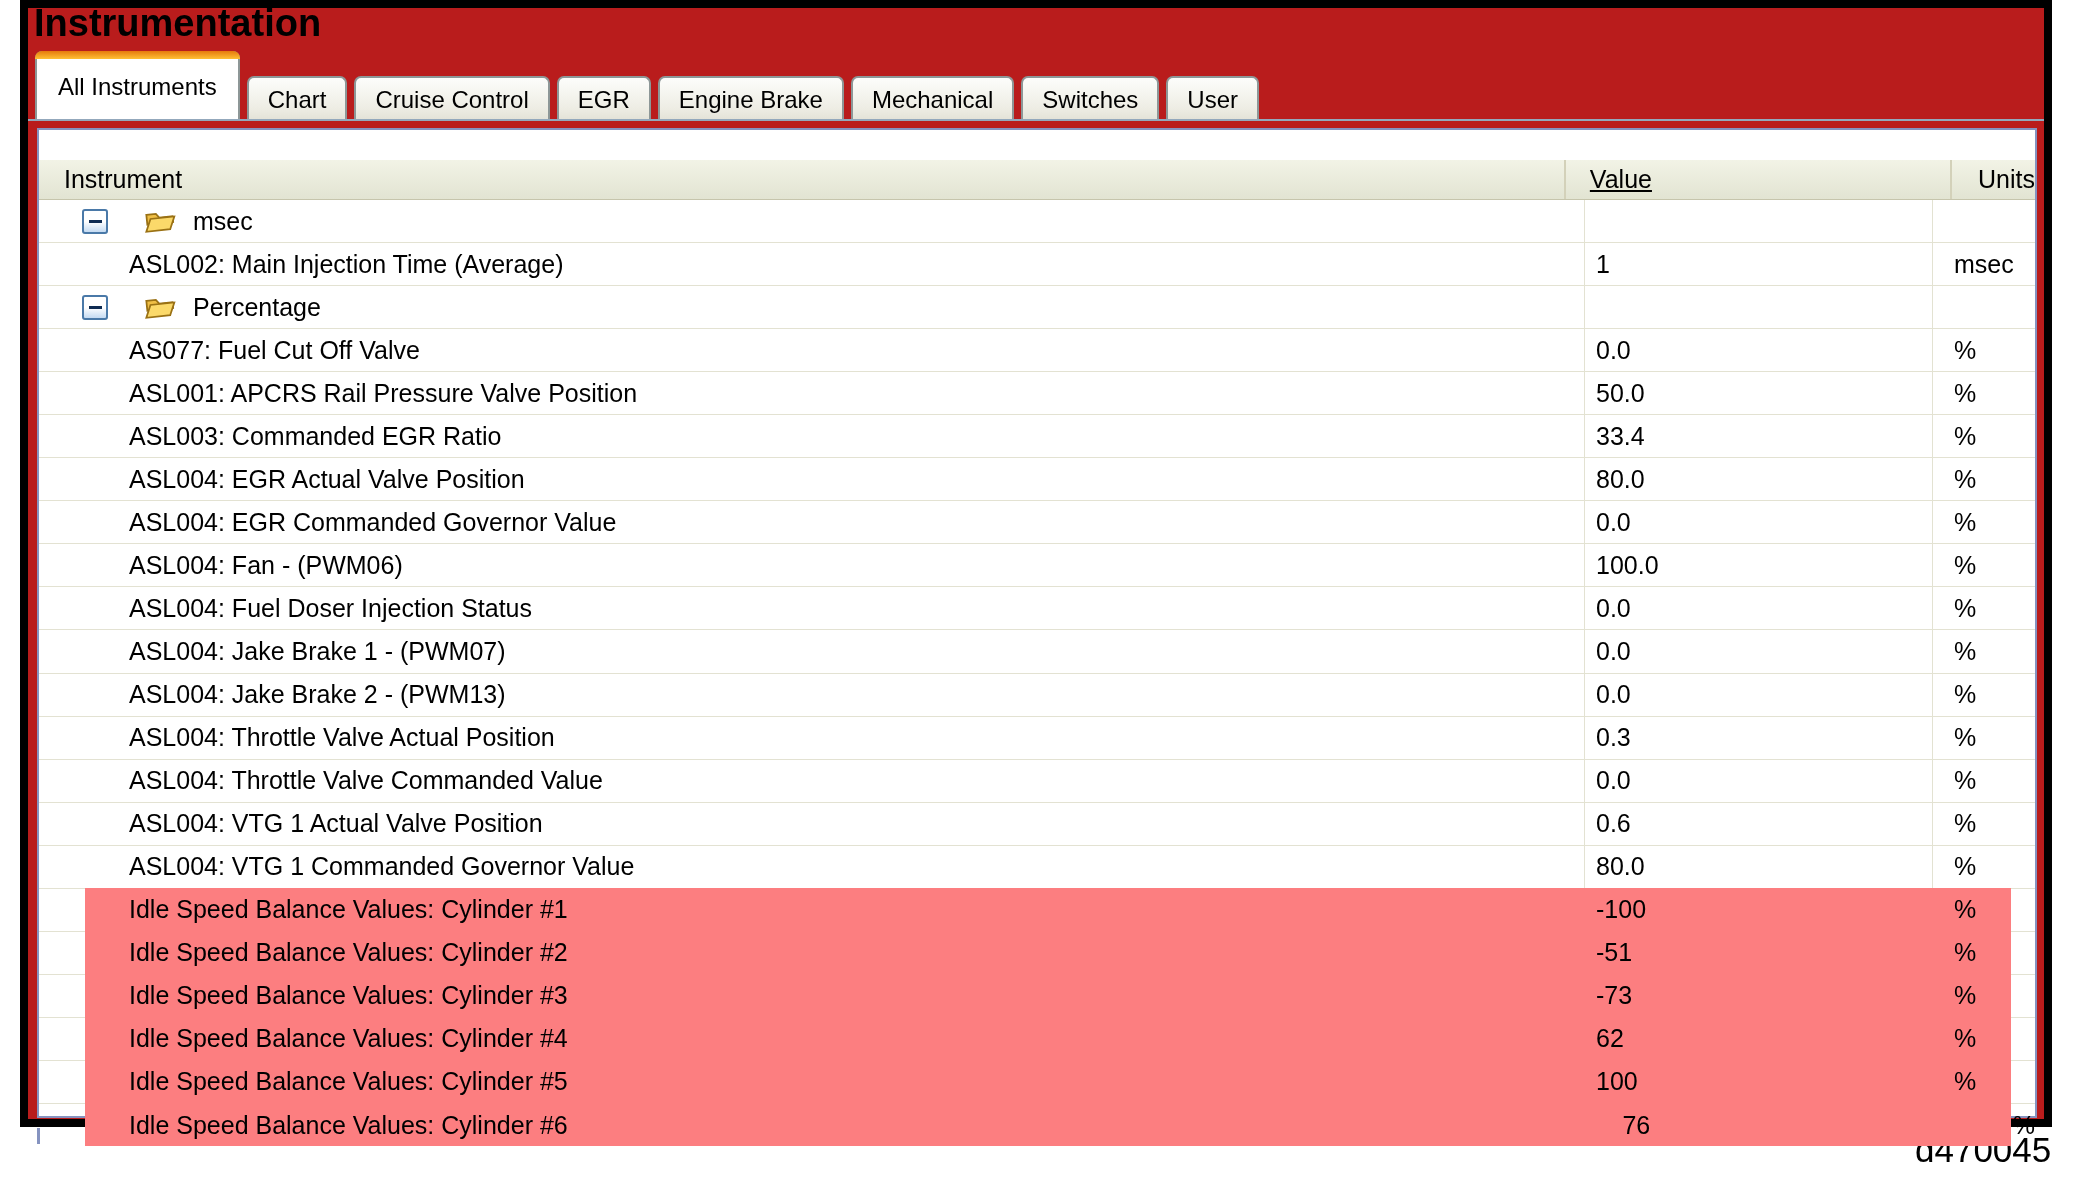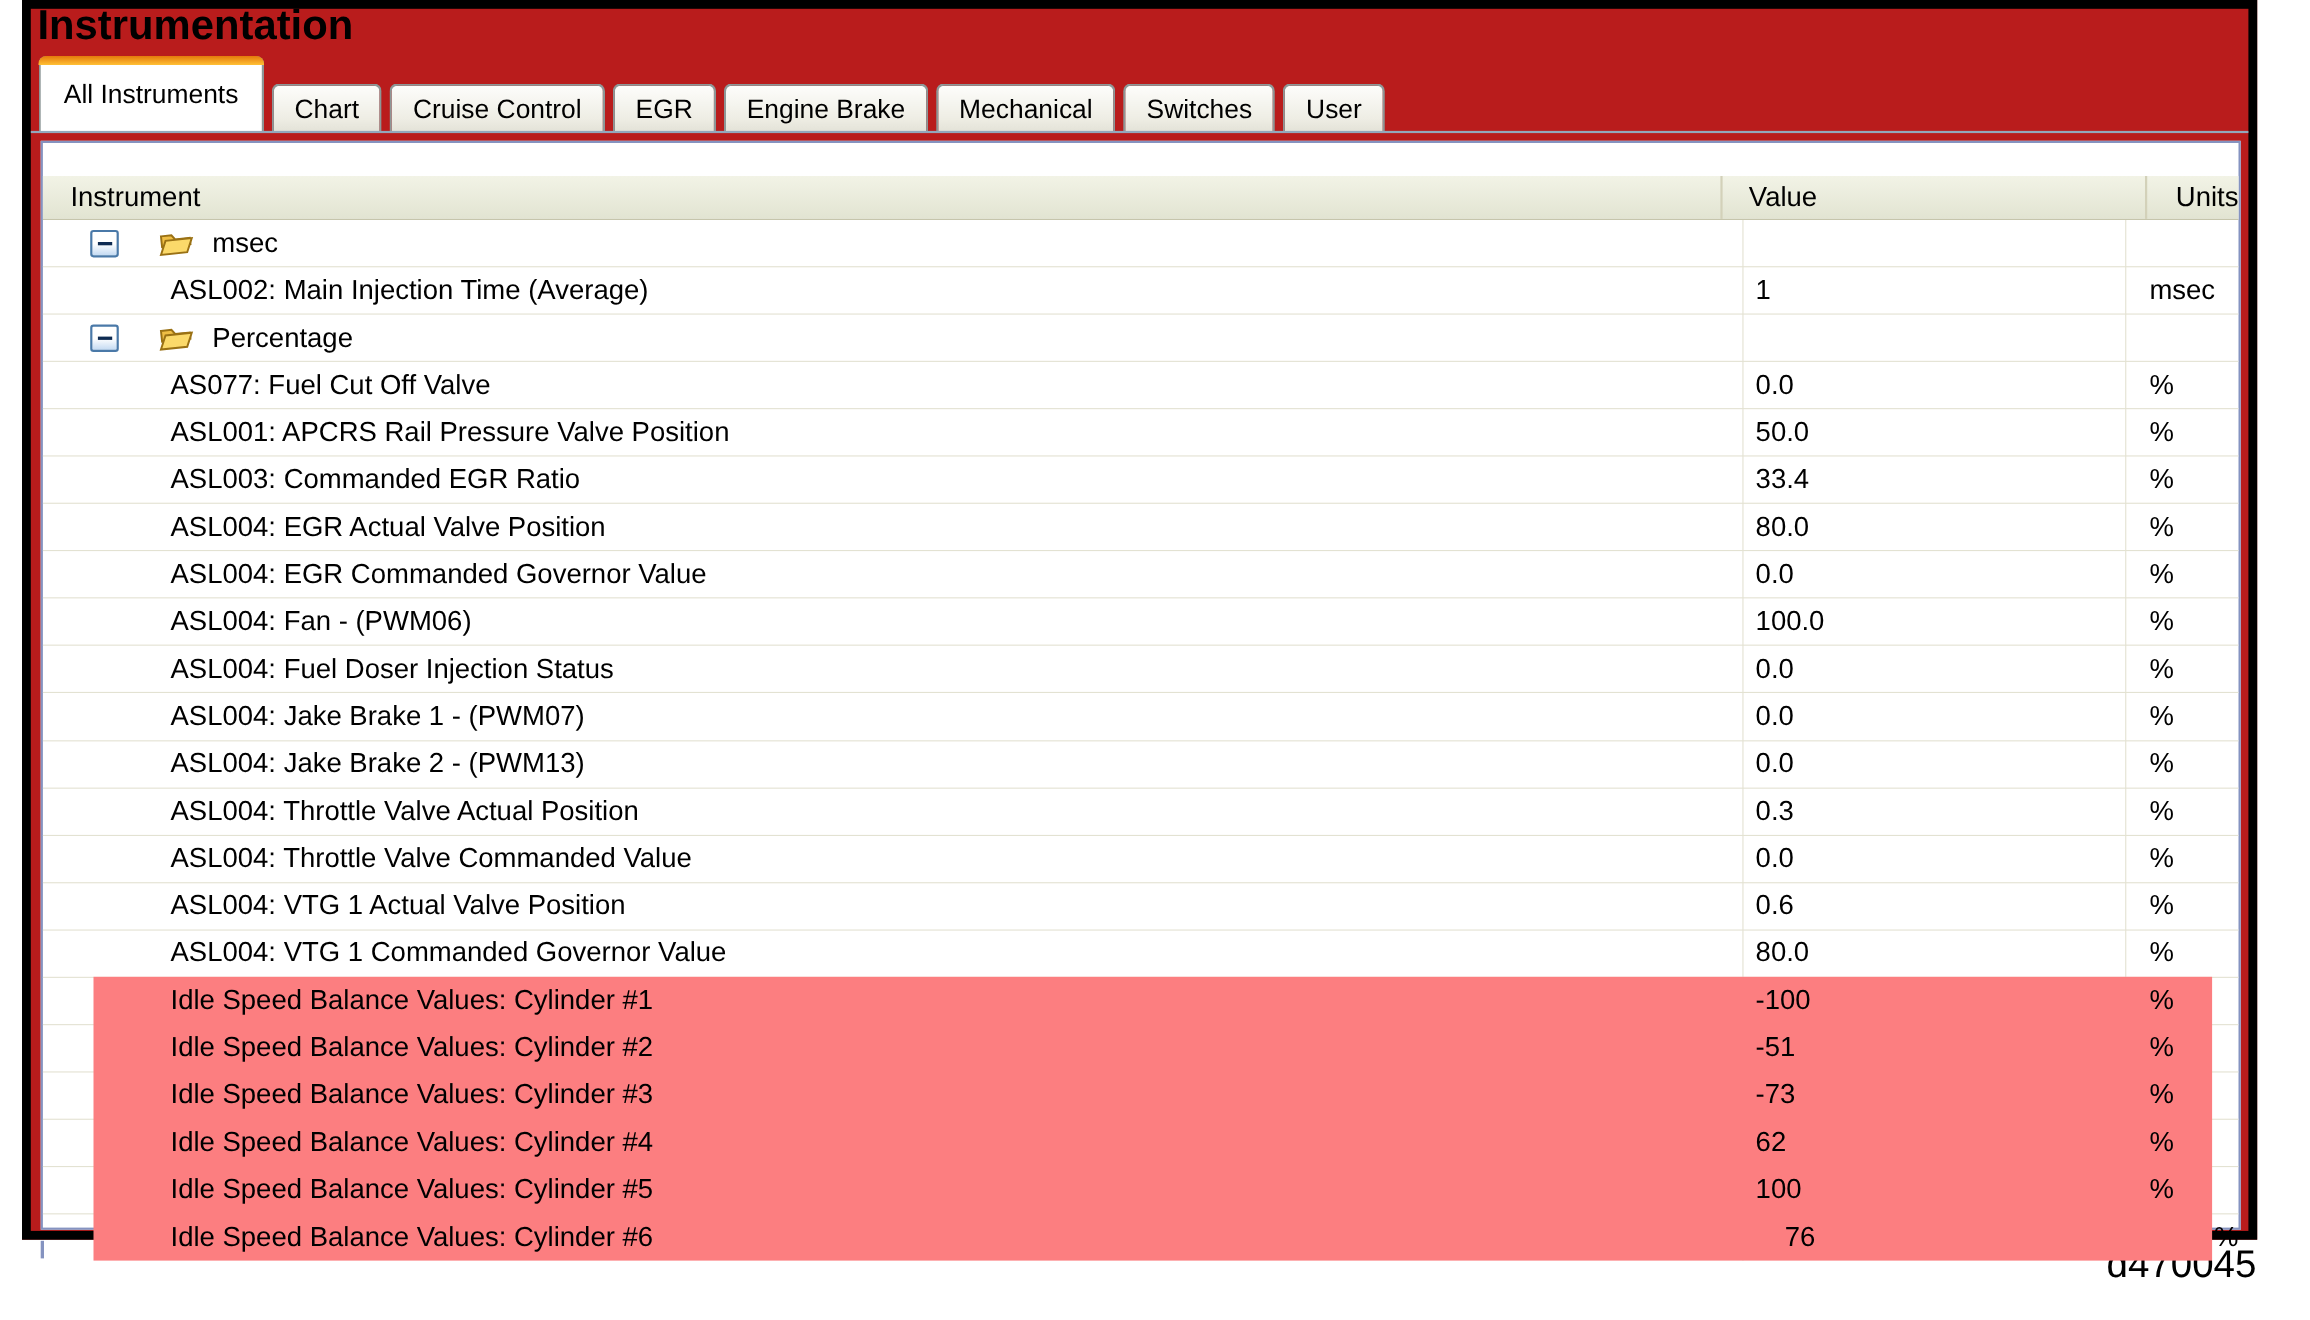--- a/index.html
+++ b/index.html
@@ -53,38 +53,38 @@
   }
   .thead{
     height:40px;display:flex;box-sizing:border-box;
     background:linear-gradient(var(--headerTop),var(--headerBottom));
     border-bottom:1px solid #C6C5AC;
     margin-top:30px;
   }
   .th{display:flex;align-items:center;font-size:25px;box-sizing:border-box;}
   .th + .th{border-left:2px solid #D3D1B9;}
   .th.col0{width:1545px;padding-left:25px;}
-  .th.col1{width:391px;padding-left:24px;}
+  .th.col1{width:391px;padding-left:24px;text-decoration:underline;}
   .th.col2{flex:1;padding-left:26px;}
   .tbody{position:relative;height:calc(100% - 40px);}
   .rows{display:flex;flex-direction:column;height:100%;}
   .row{
     flex:1 1 0;min-height:0;display:flex;align-items:flex-start;
     border-bottom:1px solid var(--grid);box-sizing:border-box;
   }
   .row:last-child{border-bottom:none;gap:34px;}
   .cell{
     display:flex;align-items:center;height:100%;box-sizing:border-box;
     position:relative;z-index:2;white-space:nowrap;
   }
   .cell span{font-size:25px;}
   .cell.col0{width:1545px;}
   .cell.col1{width:348px;padding-left:12px;}
   .cell.col2{flex:1;padding-left:22px;}
-  .ilabel{margin-left:116px;}
+  .ilabel{margin-left:90px;}
   .minusbox{
     margin-left:43px;width:26px;height:25px;box-sizing:border-box;flex:none;
     border:2px solid #4A79A8;border-radius:3px;
     background:linear-gradient(#ffffff 50%,#C4DAF2);
     display:inline-flex;align-items:center;justify-content:center;
   }
   .minus{width:13px;height:3px;background:#0E2B52;}
   .foldericon{
     margin-left:35px;width:34px;height:30px;flex:none;display:inline-flex;
     transform:rotate(-6deg);

